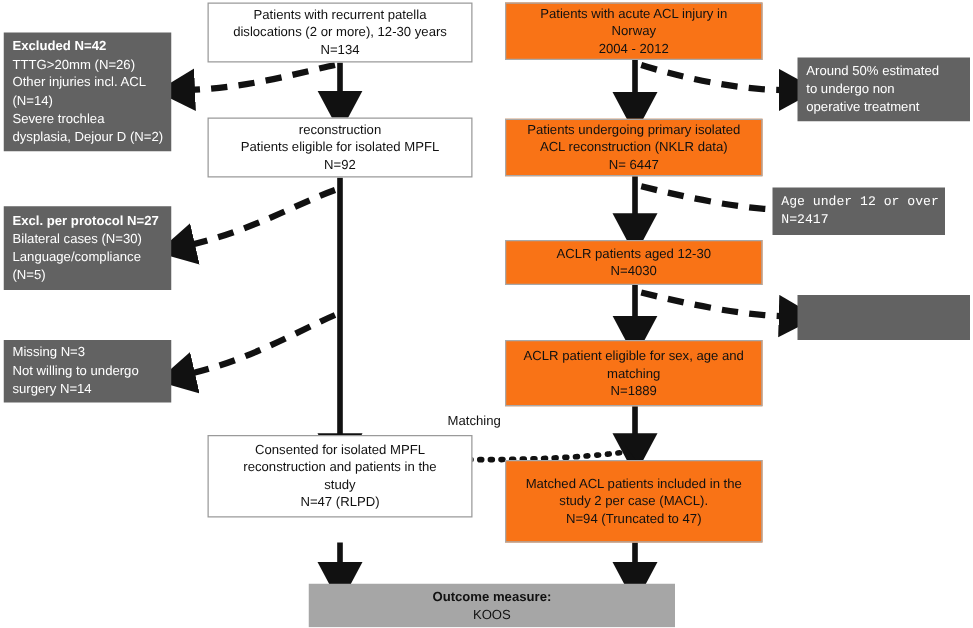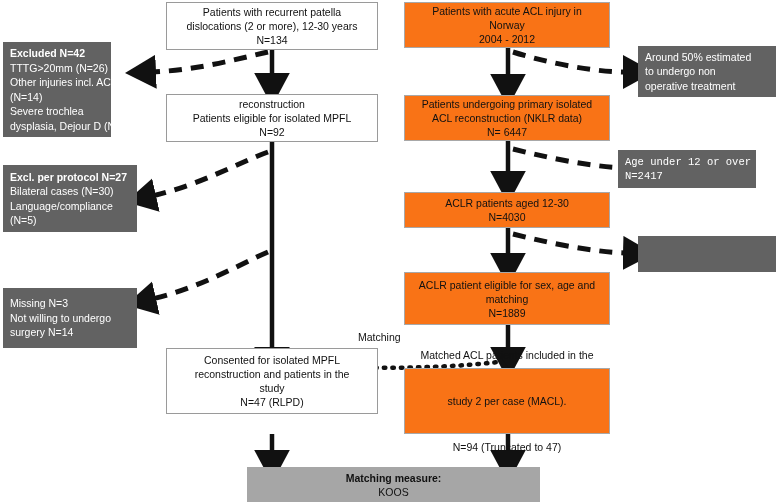--- a/index.html
+++ b/index.html
@@ -171,48 +171,48 @@
     <span class="ln">ACLR patients aged 12-30</span>
     <span class="ln">N=4030</span>
   </div>
 
   <div class="box lightgray" style="left:404px; top:272px; width:206px; height:53px;">
     <span class="ln">ACLR patient eligible for sex, age and</span>
     <span class="ln">matching</span>
     <span class="ln">N=1889</span>
   </div>
 
-  <div class="box lightgray" style="left:404px; top:368px; width:206px; height:66px;gap:32px;">
+  <div class="box lightgray" style="left:404px; top:368px; width:206px; height:66px;">
     <span class="ln">Matched ACL patients included in the</span>
     <span class="ln">study 2 per case (MACL).</span>
     <span class="ln">N=94 (Truncated to 47)</span>
   </div>
 
   <div class="box midgray" style="left:247px; top:467px; width:293px; height:35px;">
-    <span class="ln">Matching measure:</span>
+    <span class="ln">Outcome measure:</span>
     <span class="ln normal">KOOS</span>
   </div>
 
-  <div class="box darkgray" style="left:3px; top:42px; width:108px; height:95px;">
+  <div class="box darkgray" style="left:3px; top:26px; width:134px; height:95px;">
     <span class="ln bold">Excluded N=42</span>
     <span class="ln">TTTG&gt;20mm (N=26)</span>
     <span class="ln">Other injuries incl. ACL</span>
     <span class="ln">(N=14)</span>
     <span class="ln">Severe trochlea</span>
-    <span class="ln">dysplasia, Dejour D (N=6)</span>
+    <span class="ln">dysplasia, Dejour D (N=2)</span>
   </div>
 
   <div class="box darkgray" style="left:3px; top:165px; width:134px; height:67px;">
     <span class="ln bold">Excl. per protocol N=27</span>
     <span class="ln">Bilateral cases (N=30)</span>
     <span class="ln">Language/compliance</span>
     <span class="ln">(N=5)</span>
   </div>
 
-  <div class="box darkgray" style="left:3px; top:288px; width:134px; height:60px;">
+  <div class="box darkgray" style="left:3px; top:272px; width:134px; height:50px;">
     <span class="ln">Missing N=3</span>
     <span class="ln">Not willing to undergo</span>
     <span class="ln">surgery N=14</span>
   </div>
 
   <div class="box darkgray" style="left:638px; top:46px; width:138px; height:51px;">
     <span class="ln">Around 50% estimated</span>
     <span class="ln">to undergo non</span>
     <span class="ln">operative treatment</span>
   </div>

